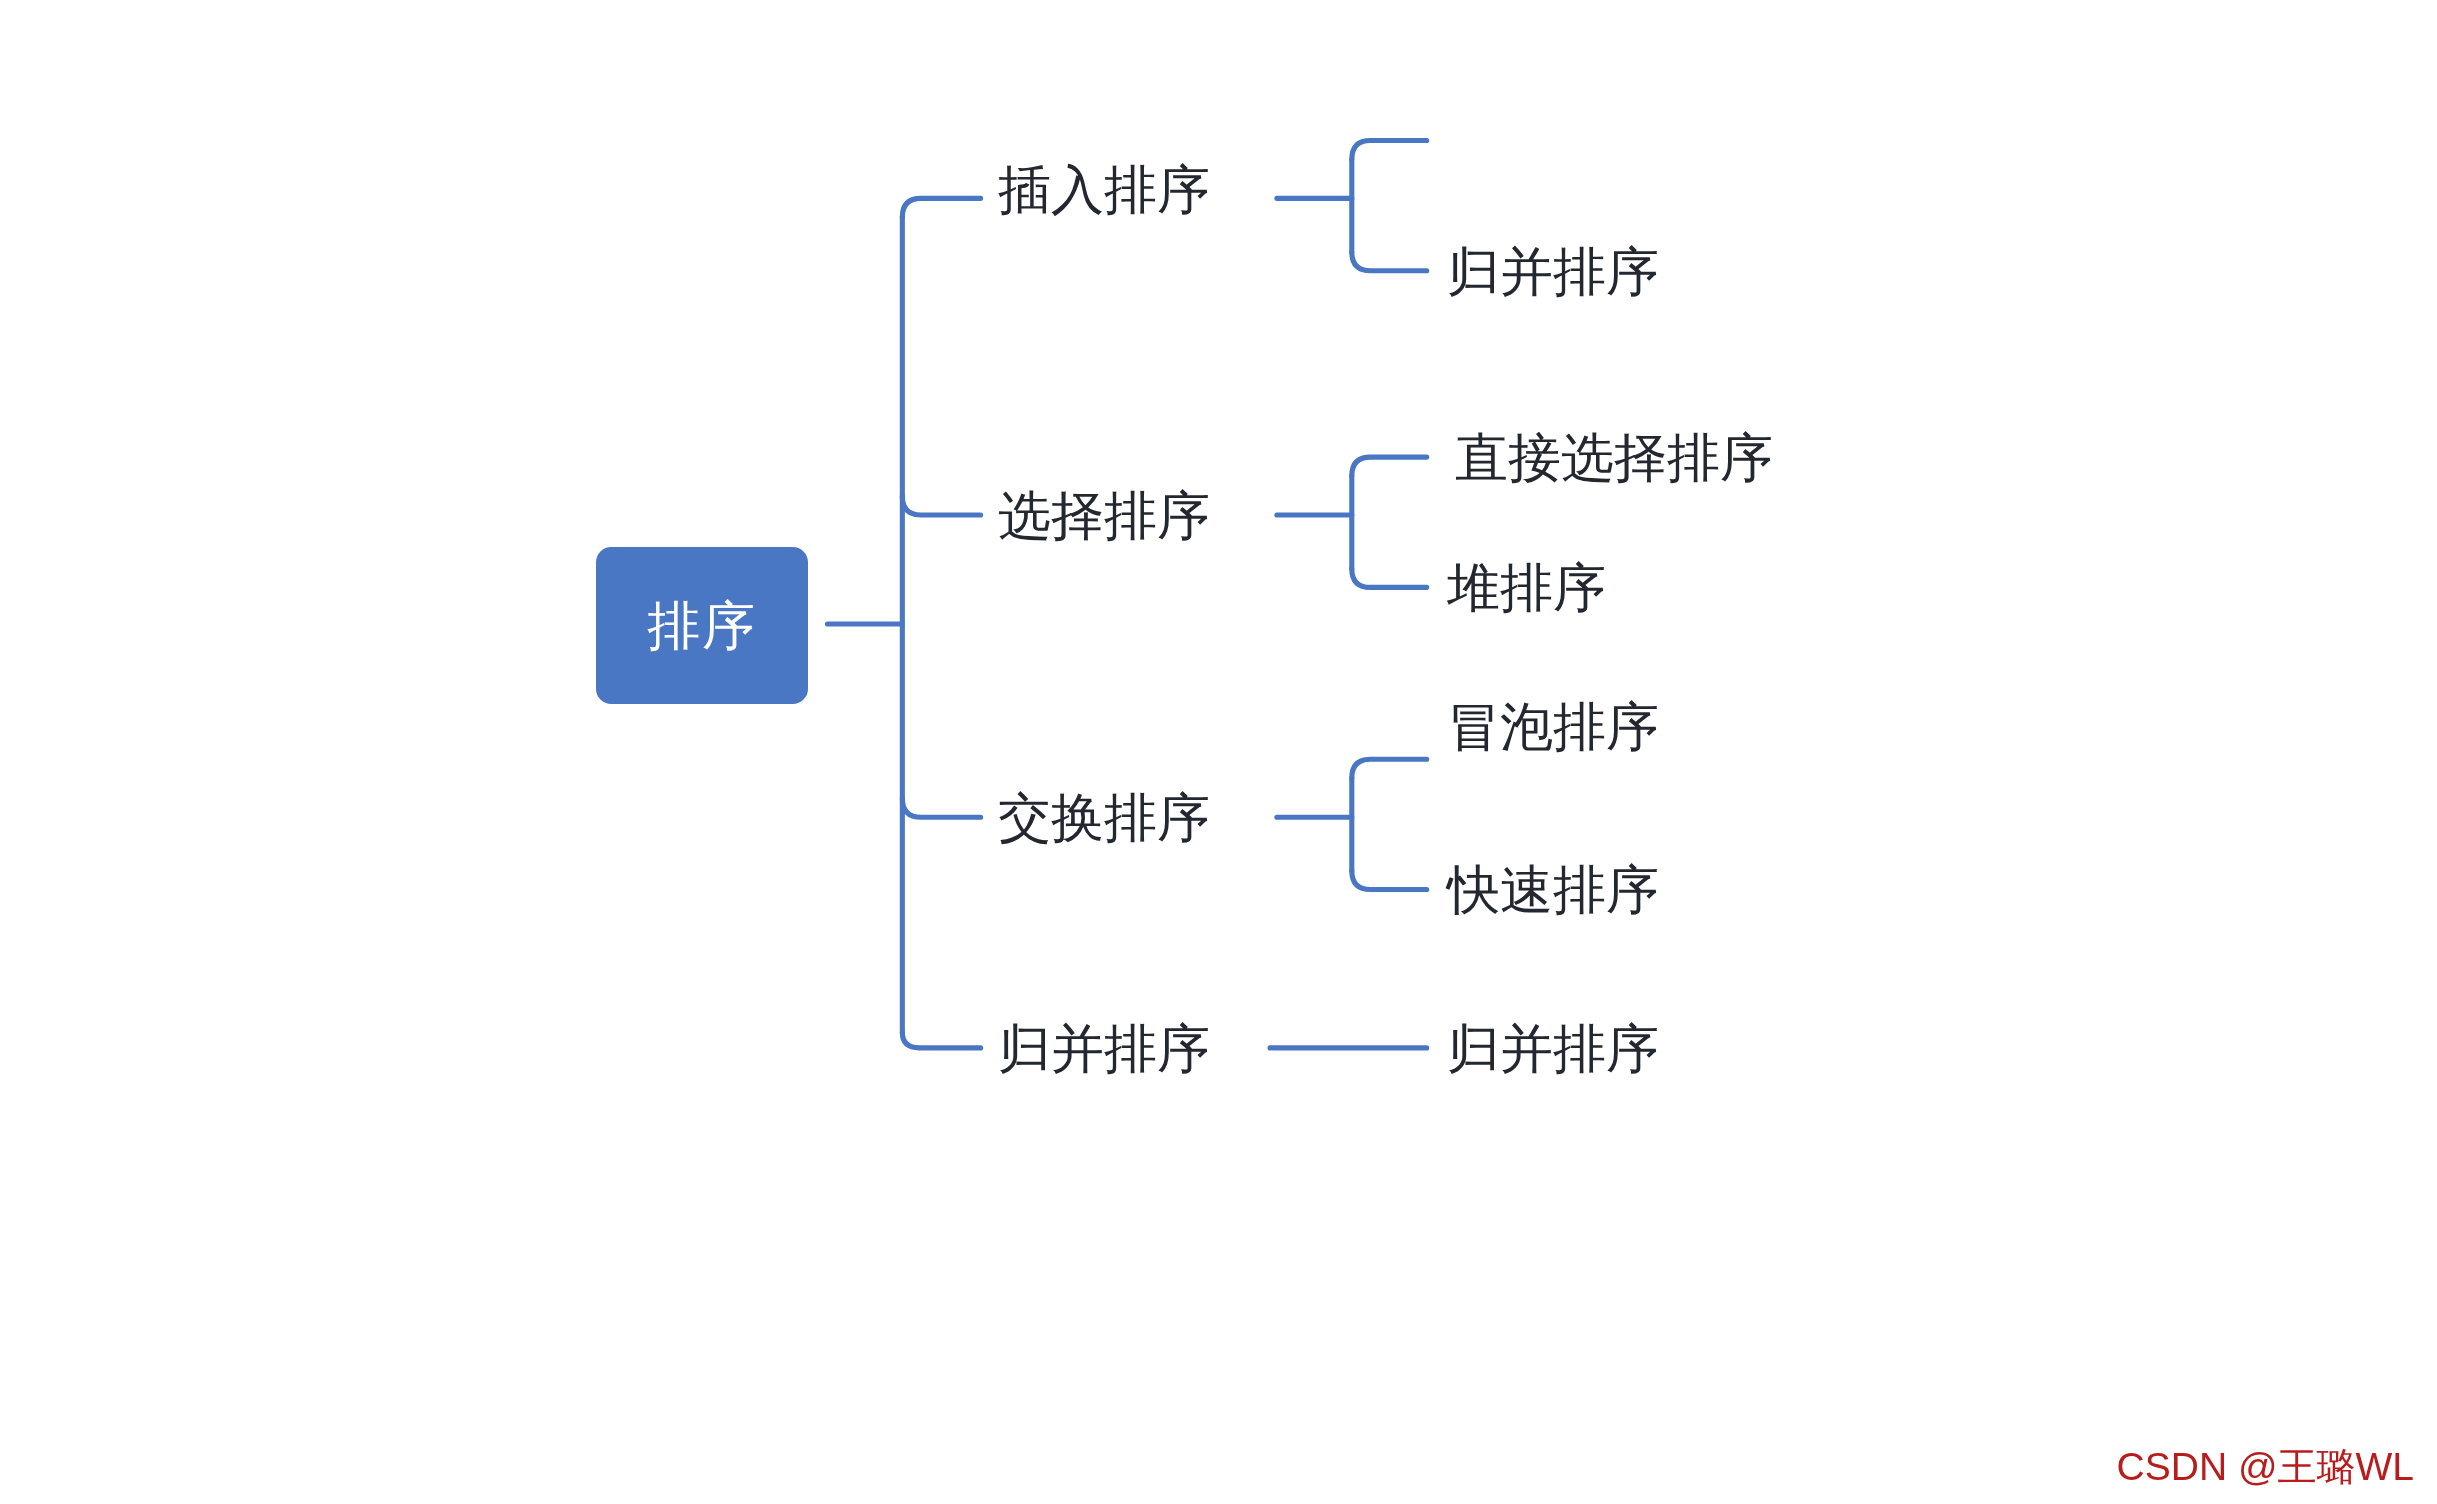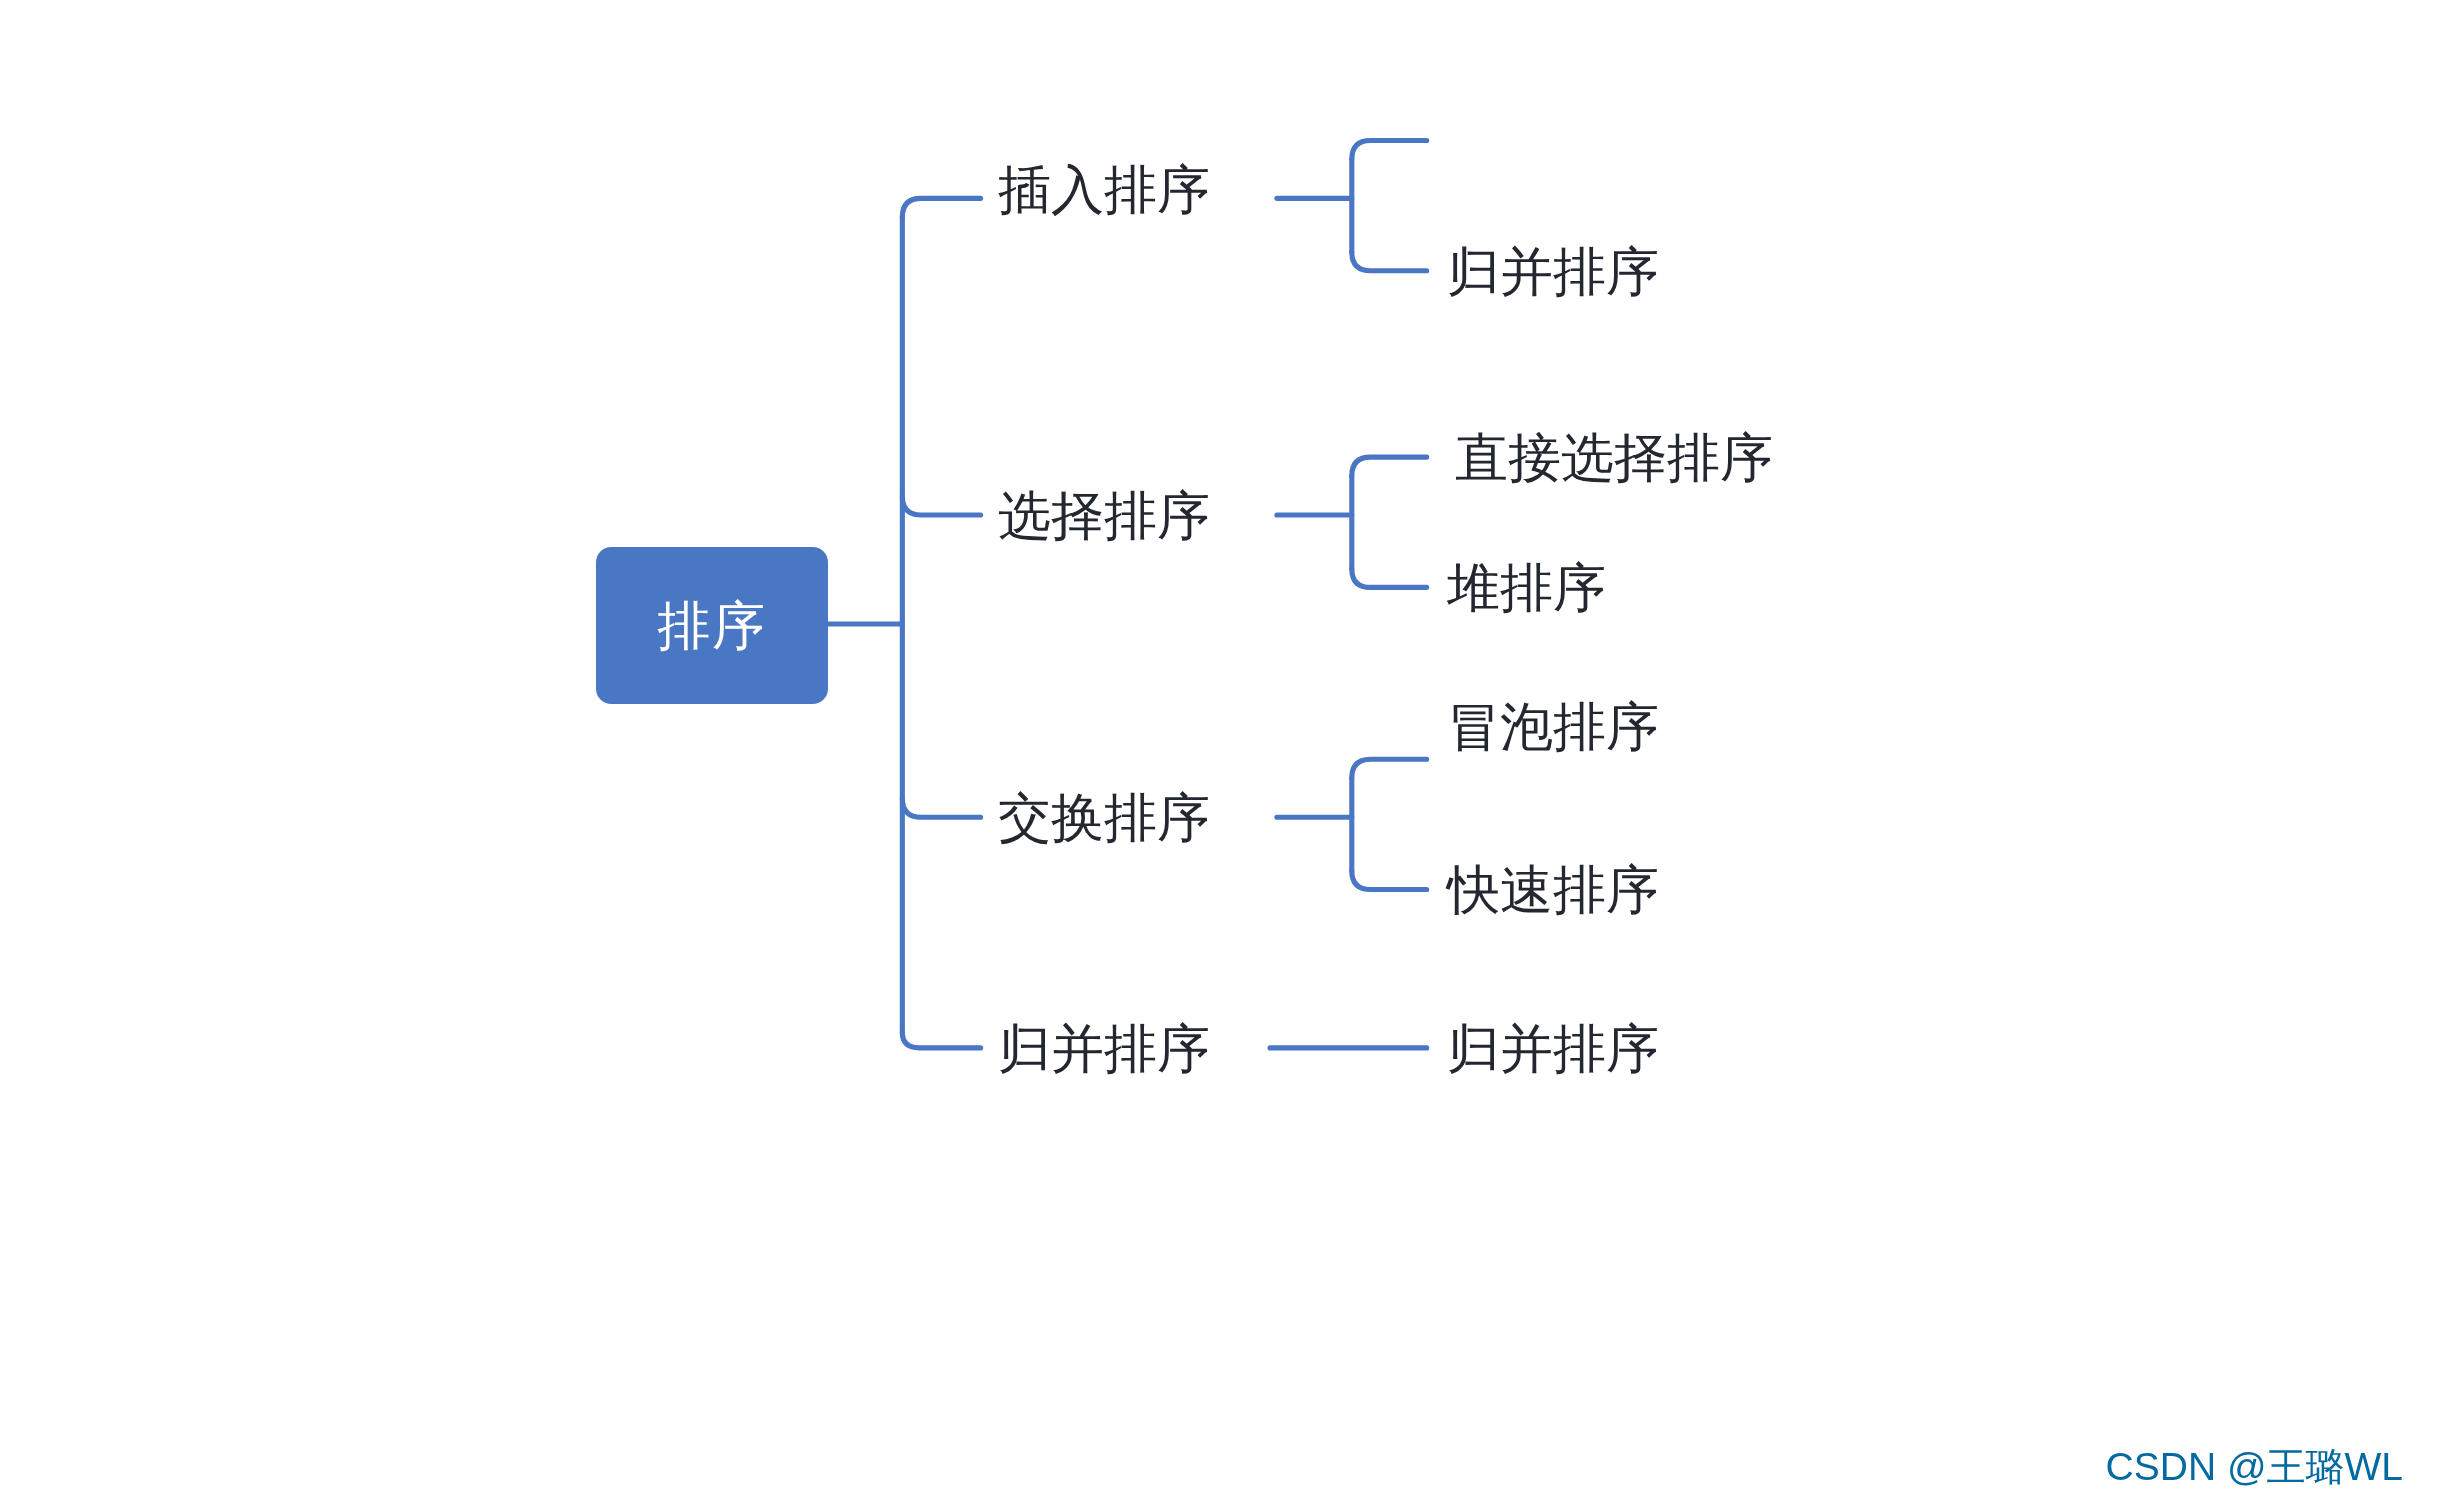--- a/index.html
+++ b/index.html
@@ -22,21 +22,21 @@
     left: 0;
     top: 0;
     width: 2438px;
     height: 1505px;
     pointer-events: none;
   }
   .root-node {
     position: absolute;
     left: 596px;
     top: 547px;
-    width: 232px;
+    width: 212px;
     height: 157px;
     background: #4A77C4;
     border-radius: 15.3px;
     display: flex;
     align-items: center;
     justify-content: center;
   }
   .root-label {
     color: #ffffff;
     font-size: 53px;
@@ -49,23 +49,23 @@
     color: #23272F;
     font-size: 53px;
     line-height: 1;
     white-space: nowrap;
     transform: translateY(-50%);
   }
   .level2 { left: 998px; }
   .level3 { left: 1447px; }
   .watermark {
     position: absolute;
-    right: 35px;
+    right: 24px;
     bottom: 19px;
-    color: #0369a1;
+    color: #b91c1c;
     font-size: 39px;
     line-height: 1;
     white-space: nowrap;
     user-select: none;
     margin-top: 16px;
   }
 </style>
 </head>
 <body>
 

